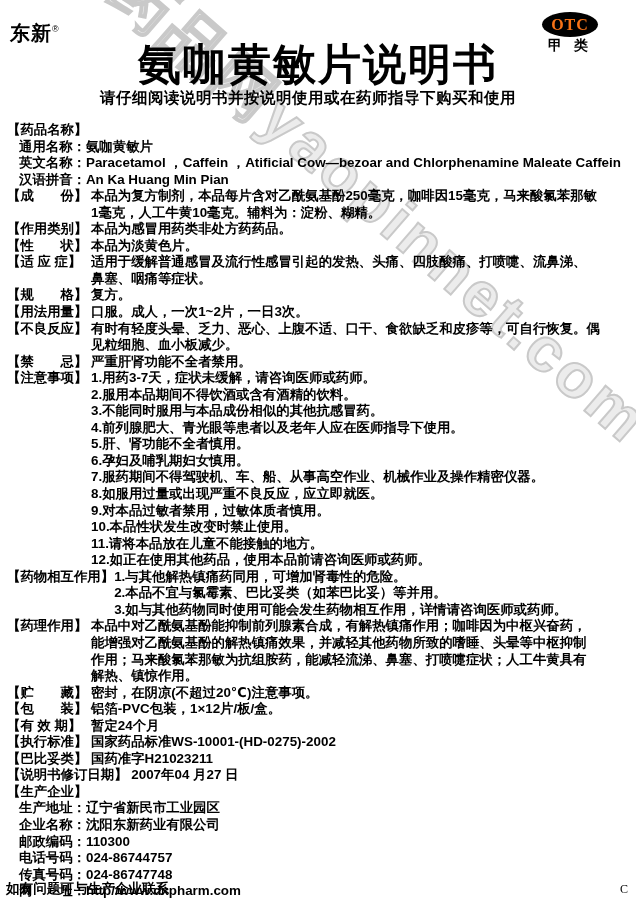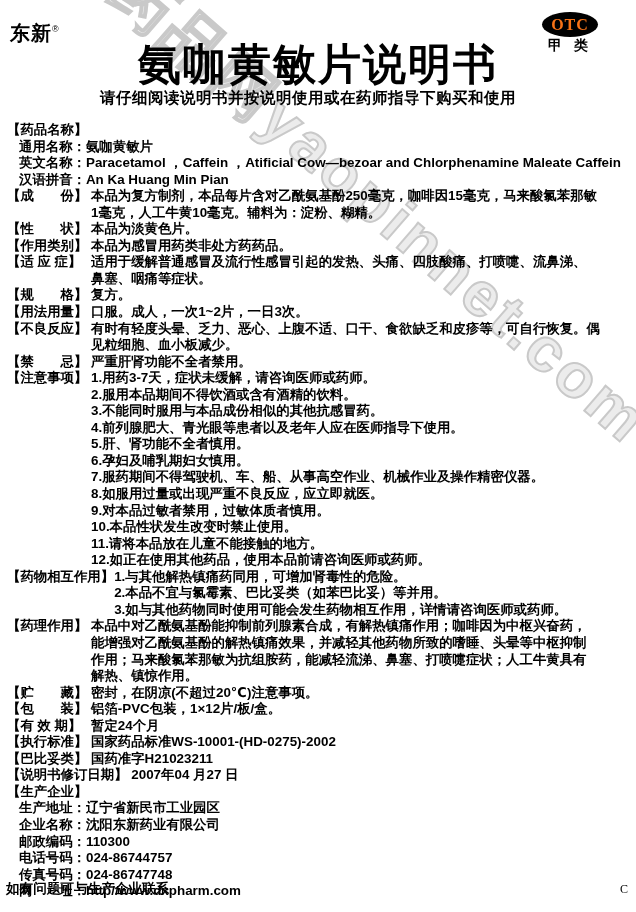--- a/index.html
+++ b/index.html
@@ -108,26 +108,26 @@
       </div>
       <div class="row ind">
         <span class="val">汉语拼音：An Ka Huang Min Pian</span>
       </div>
       <div class="row">
         <span class="lab">【成　　份】</span>
         <span class="val">本品为复方制剂，本品每片含对乙酰氨基酚250毫克，咖啡因15毫克，马来酸氯苯那敏
 1毫克，人工牛黄10毫克。辅料为：淀粉、糊精。</span>
       </div>
       <div class="row">
+        <span class="lab">【作用类别】</span>
+        <span class="val">本品为感冒用药类非处方药药品。</span>
+      </div>
+      <div class="row">
         <span class="lab">【性　　状】</span>
         <span class="val">本品为淡黄色片。</span>
-      </div>
-      <div class="row">
-        <span class="lab">【作用类别】</span>
-        <span class="val">本品为感冒用药类非处方药药品。</span>
       </div>
       <div class="row">
         <span class="lab">【适 应 症】</span>
         <span class="val">适用于缓解普通感冒及流行性感冒引起的发热、头痛、四肢酸痛、打喷嚏、流鼻涕、
 鼻塞、咽痛等症状。</span>
       </div>
       <div class="row">
         <span class="lab">【规　　格】</span>
         <span class="val">复方。</span>
       </div>

